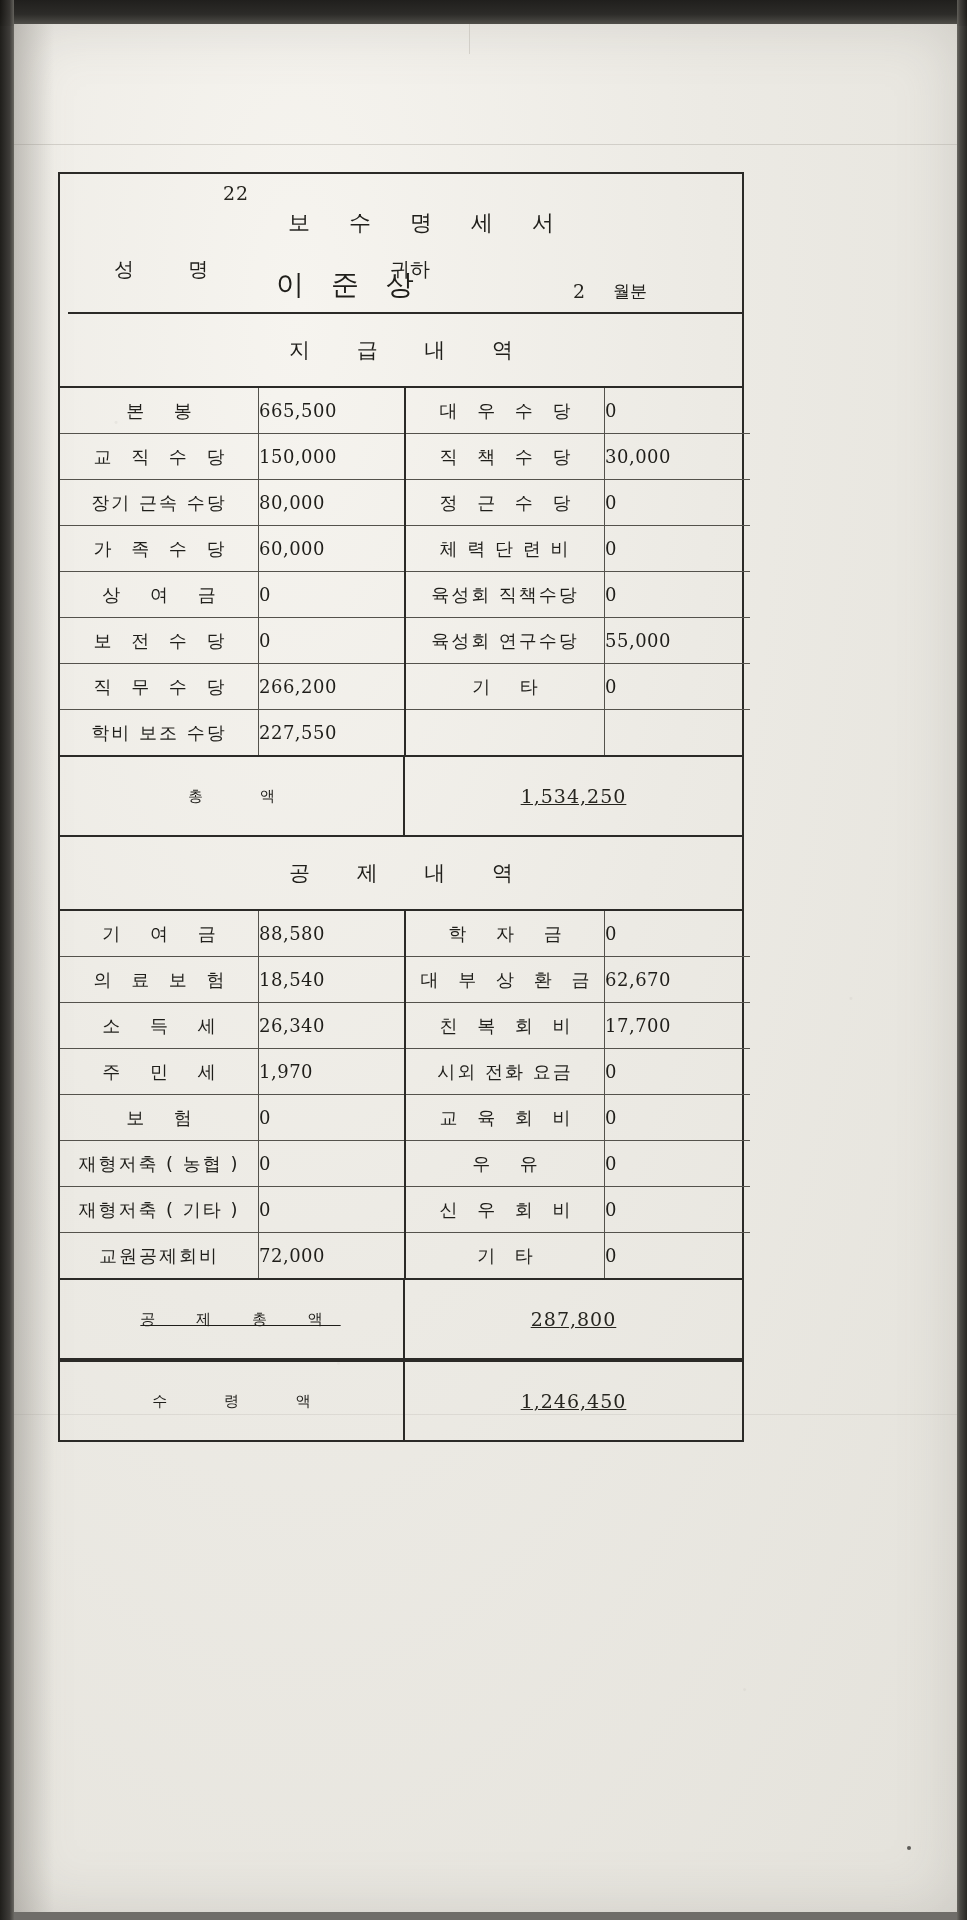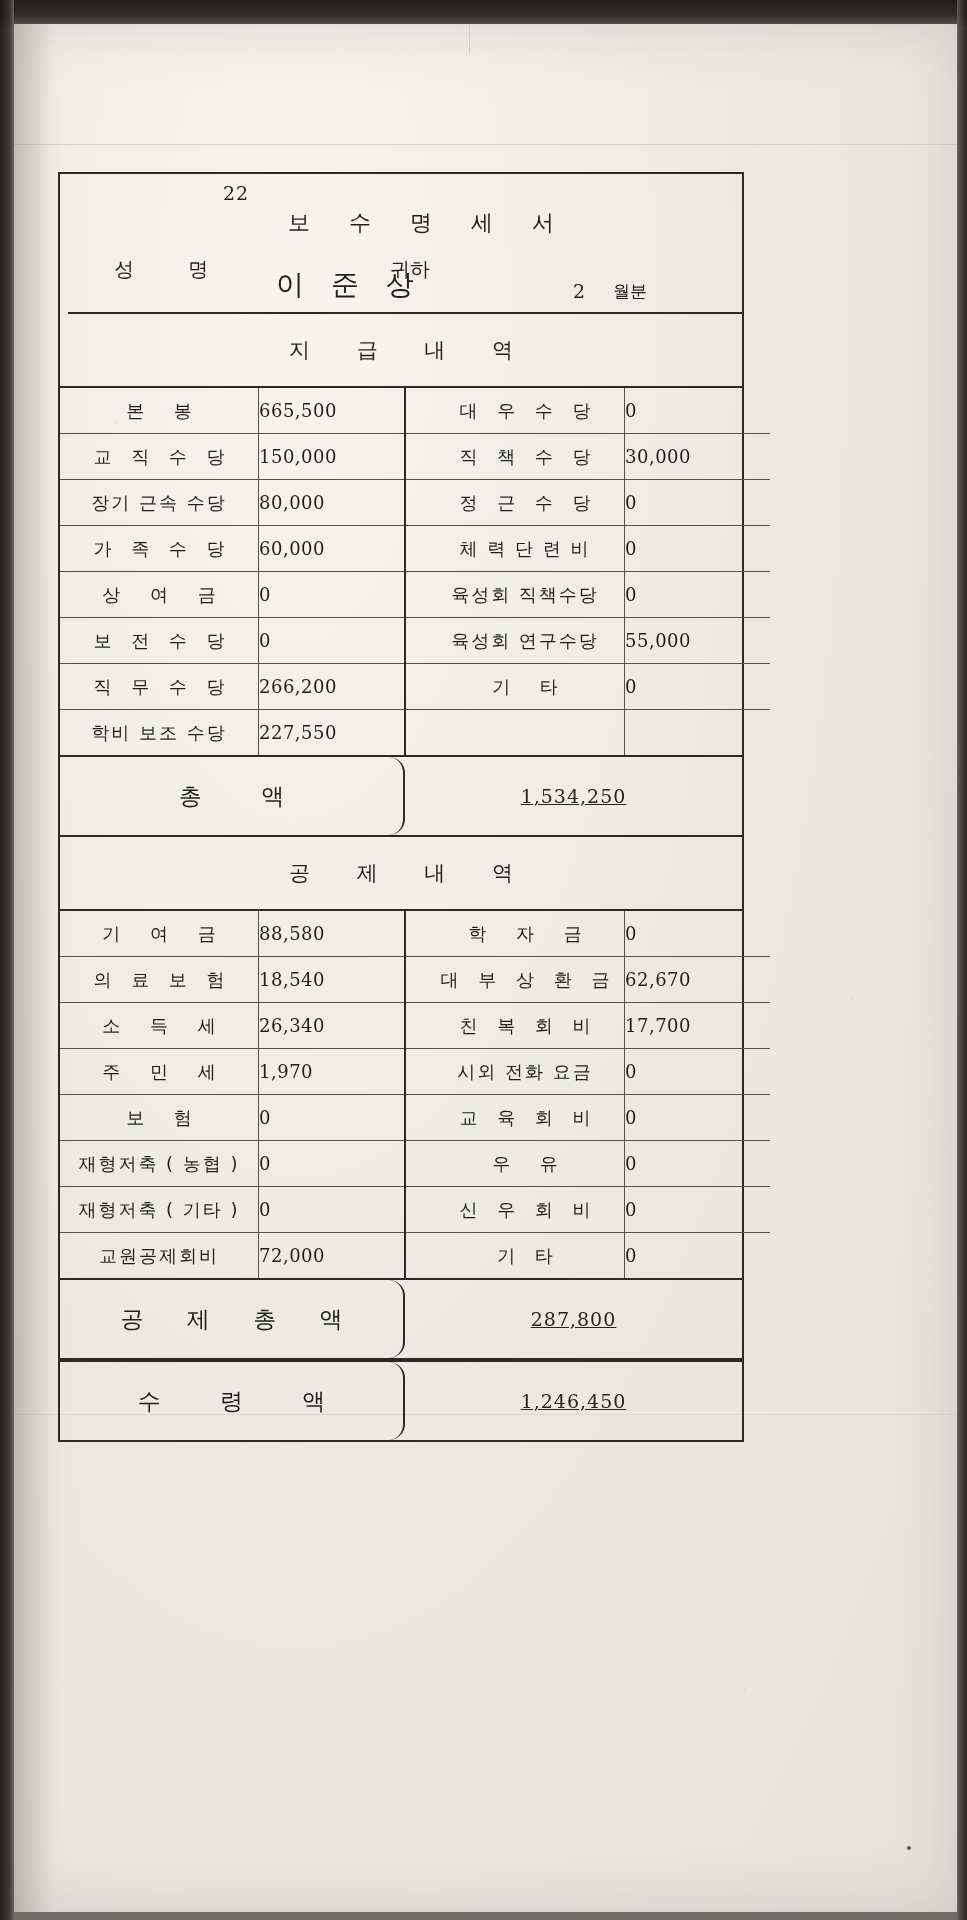--- a/index.html
+++ b/index.html
@@ -186,44 +186,43 @@
   td.amt {
     width: 145px;
     text-align: left;
     padding-right: 14px;
     border-right: 2px solid #2b2a27;
     font-family: "DejaVu Serif", "Liberation Serif", serif;
     font-size: 18px;
     letter-spacing: .5px;
   }
   td.amt.last { border-right: none; }
-  td.lbl.r { border-right: 1px solid #54524c; padding-left: 20px; }
+  td.lbl.r { border-right: 1px solid #54524c; }
 
   tr.last-row td { border-bottom: none; }
 
   .total-band {
     border-top: 2px solid #2b2a27;
     border-bottom: 2px solid #2b2a27;
     display: flex;
     height: 78px;
   }
   .total-band.final { border-bottom: none; }
   .total-label {
     width: 343px;
     border-right: 2px solid #2b2a27;
     display: flex;
     align-items: center;
     justify-content: center;
-    font-size: 23px;
+    font-size: 15px;
     color: #1f1e1a;
     letter-spacing: 26px;
     text-indent: 26px;
-    border-radius: 16px;
-  }
-  .total-label.tight { letter-spacing: 18px; text-indent: 18px; }
+  }
+  .total-label.tight { letter-spacing: 18px; text-indent: 18px; text-decoration: underline; }
   .total-value {
     flex: 1;
     display: flex;
     align-items: center;
     justify-content: center;
     font-size: 19px;
     color: #26251f;
     font-family: "DejaVu Serif", "Liberation Serif", serif;
     letter-spacing: 1px;
     text-decoration: underline;

